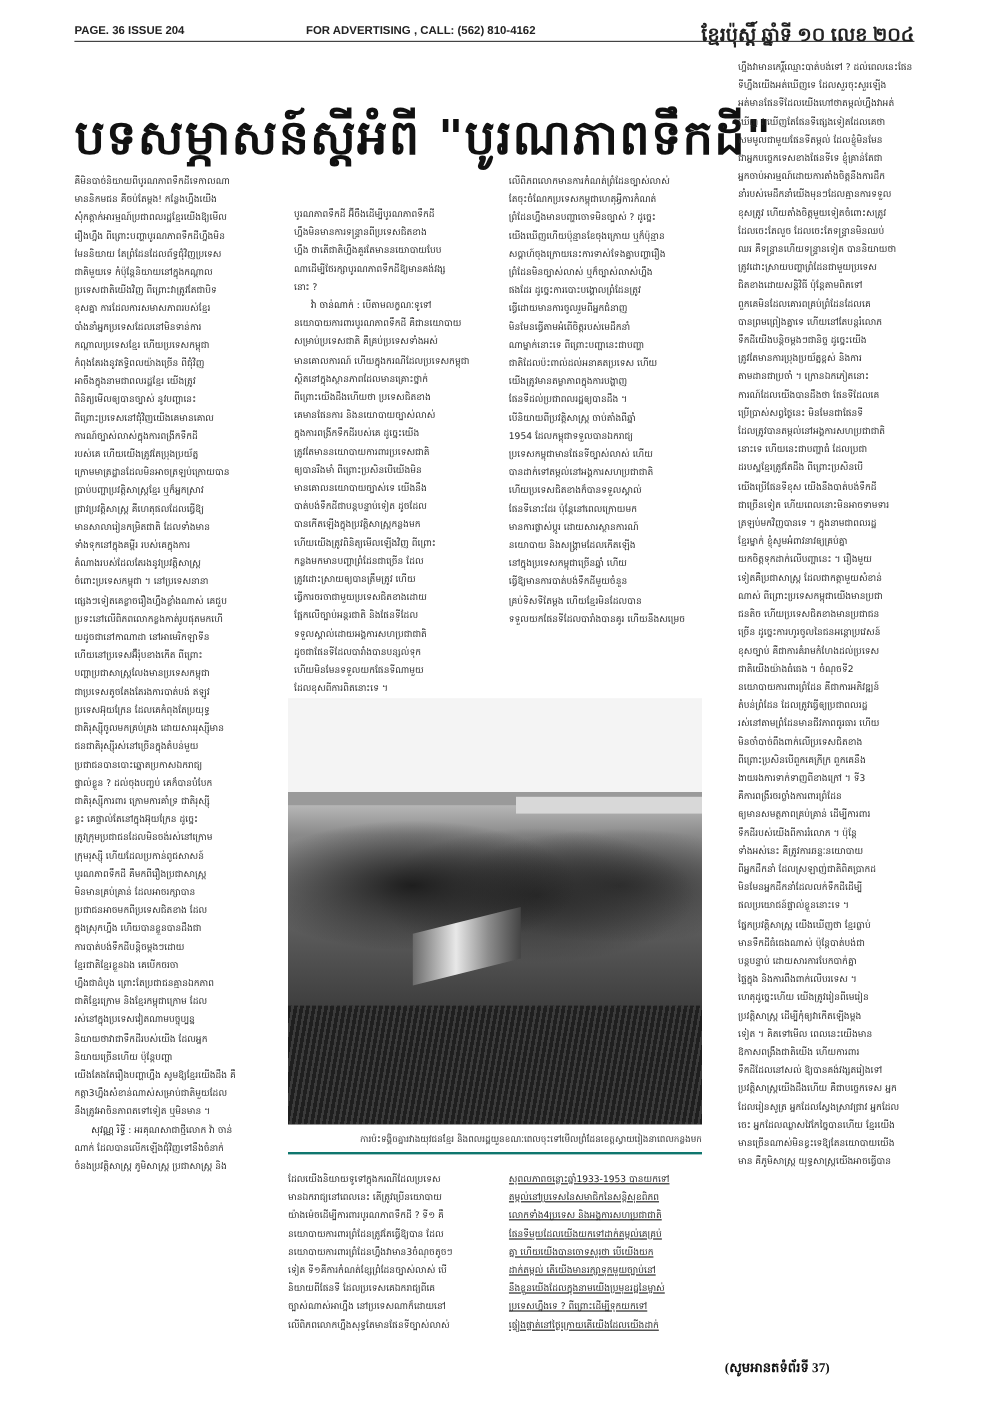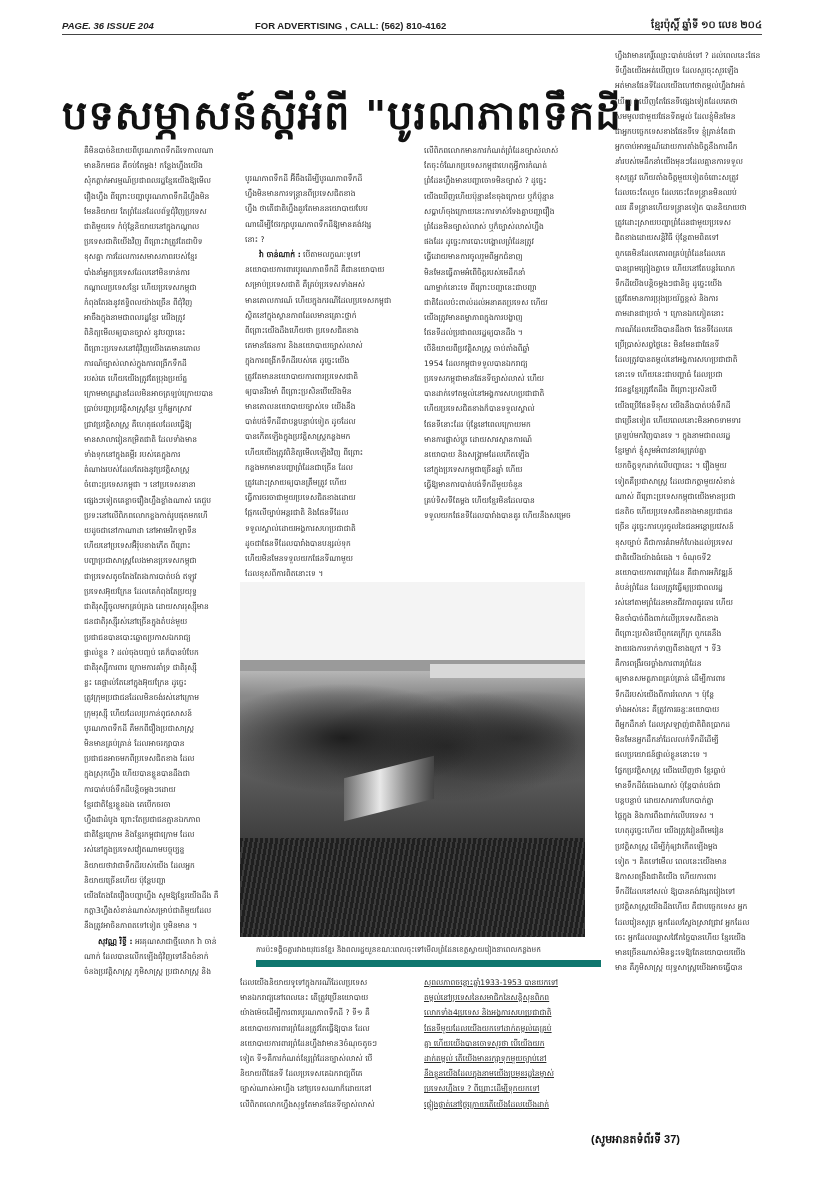--- a/index.html
+++ b/index.html
@@ -1,42 +1,42 @@
 <!DOCTYPE html>
 <html><head>
 <meta charset="utf-8">
 <style>
   html,body{margin:0;padding:0;background:#ffffff;}
   body{width:823px;height:1184px;position:relative;overflow:hidden;font-family:"DejaVu Sans",sans-serif;color:#222;}
   .header{position:absolute;left:62px;top:18px;width:700px;height:16px;border-bottom:1.5px solid #444;font-family:"Liberation Sans",sans-serif;font-size:9.5px;font-weight:bold;color:#222;}
-  .header .left{position:absolute;left:0;top:2px;font-style:italic;}
+  .header .left{position:absolute;left:0;top:2px;}
   .header .mid{position:absolute;left:193px;top:2px;}
-  .header .right{position:absolute;right:0;top:0px;font-size:10px;}
+  .header .right{position:absolute;right:0;top:0px;font-size:16px;}
   .title{position:absolute;left:62px;top:48px;width:520px;height:80px;font-size:40px;font-weight:bold;color:#111;line-height:80px;white-space:nowrap;letter-spacing:1px;font-family:"DejaVu Serif",serif;}
   .col{position:absolute;font-size:7.6px;line-height:15.2px;color:#2a2a2a;text-align:justify;overflow:hidden;}
   .col .line{display:block;white-space:nowrap;overflow:hidden;}
-  .c1{left:62px;top:143px;width:170px;height:1000px;margin-left:22px;}
+  .c1{left:62px;top:143px;width:170px;height:1000px;}
   .c2{left:245px;top:143px;width:170px;height:408px;margin-top:28px;}
   .c3{left:424px;top:143px;width:170px;height:408px;}
   .c4{left:604px;top:48px;width:172px;height:1075px;margin-left:11px;}
   .c2b{left:240px;top:975px;width:170px;height:165px;}
   .c3b{left:424px;top:975px;width:170px;height:165px;text-decoration:underline;}
-  .speaker{font-weight:bold;color:#111;}
+  .speaker{font-weight:normal;color:#111;}
   .photo{position:absolute;left:240px;top:582px;width:345px;height:355px;background:linear-gradient(180deg,#f2f2f2 0%,#e9e9e9 22%,#bdbdbd 24%,#8a8a8a 32%,#5a5a5a 55%,#3a3a3a 75%,#2a2a2a 100%);overflow:hidden;}
   .photo .sky{position:absolute;left:0;top:0;width:100%;height:22%;background:#f4f4f4;}
   .photo .horizon{position:absolute;left:0;top:22%;width:100%;height:3%;background:#9a9a9a;}
   .photo .water{position:absolute;right:0;top:23%;width:45%;height:4%;background:#d8d8d8;}
   .photo .crowd{position:absolute;left:0;top:26%;width:100%;height:45%;background:
       radial-gradient(ellipse at 30% 40%,#1e1e1e 0%,transparent 40%),
       radial-gradient(ellipse at 60% 45%,#2a2a2a 0%,transparent 45%),
       radial-gradient(ellipse at 80% 40%,#303030 0%,transparent 35%);}
   .photo .flag{position:absolute;left:30%;top:52%;width:26%;height:12%;background:linear-gradient(90deg,#6a6a6a 0%,#e8e8e8 40%,#8c8c8c 70%,#444 100%);transform:skewY(-14deg);}
   .photo .grass{position:absolute;left:0;bottom:0;width:100%;height:28%;background:repeating-linear-gradient(100deg,#1f1f1f 0 3px,#3b3b3b 3px 5px);}
-  .caption{position:absolute;left:256px;top:940px;width:345px;height:20px;font-size:7.4px;line-height:20px;color:#333;border-bottom:7px solid #0f766e;white-space:nowrap;overflow:hidden;}
-  .continue{position:absolute;left:591px;top:1132px;font-size:11px;font-weight:bold;color:#111;font-family:Liberation Sans, sans-serif;text-align:center;}
+  .caption{position:absolute;left:240px;top:940px;width:345px;height:20px;font-size:7.4px;line-height:20px;color:#333;border-bottom:2px solid #0f766e;white-space:nowrap;overflow:hidden;text-align:right;}
+  .continue{position:absolute;left:604px;top:1132px;font-size:11px;font-weight:bold;color:#111;font-family:Liberation Serif, serif;text-align:center;}
 </style>
 </head>
 <body>
 
 <div class="header">
   <span class="left">PAGE. 36  ISSUE 204</span>
   <span class="mid">FOR ADVERTISING ,  CALL: (562) 810-4162</span>
   <span class="right">ខ្មែរប៉ុស្ដិ៍ ឆ្នាំទី ១០ លេខ ២០៤</span>
 </div>
 
@@ -171,21 +171,21 @@
     <span class="line">ជិតខាងដោយសន្ដិវិធី ប៉ុន្ដែតាមពិតទៅ</span>
     <span class="line">ពួកគេមិនដែលគោរពគ្រប់ព្រំដែនដែលគេ</span>
     <span class="line">បានព្រមព្រៀងគ្នាទេ ហើយនៅតែបន្ដរំលោភ</span>
     <span class="line">ទឹកដីយើងបន្ដិចម្ដងៗជានិច្ច ដូច្នេះយើង</span>
     <span class="line">ត្រូវតែមានការប្រុងប្រយ័ត្នខ្ពស់ និងការ</span>
     <span class="line">តាមដានជាប្រចាំ ។ ក្រោនឯកភៀតនោះ</span>
     <span class="line">ការណ៍ដែលយើងបានដឹងថា ផែនទីដែលគេ</span>
     <span class="line">ប្រើប្រាស់សព្វថ្ងៃនេះ មិនមែនជាផែនទី</span>
     <span class="line">ដែលត្រូវបានតម្កល់នៅអង្គការសហប្រជាជាតិ</span>
     <span class="line">នោះទេ ហើយនេះជាបញ្ហាធំ ដែលប្រជា</span>
-    <span class="line">វជនខ្ឋខ្មែរត្រូវតែដឹង ពីព្រោះប្រសិនបើ</span>
+    <span class="line">ដរបស្ឋខ្មែរត្រូវតែដឹង ពីព្រោះប្រសិនបើ</span>
     <span class="line">យើងប្រើផែនទីខុស យើងនឹងបាត់បង់ទឹកដី</span>
     <span class="line">ជាច្រើនទៀត ហើយពេលនោះមិនអាចទាមទារ</span>
     <span class="line">ត្រឡប់មកវិញបានទេ ។ ក្នុងនាមជាពលរដ្ឋ</span>
     <span class="line">ខ្មែរម្នាក់ ខ្ញុំសូមអំពាវនាវឲ្យគ្រប់គ្នា</span>
     <span class="line">យកចិត្តទុកដាក់លើបញ្ហានេះ ។ រឿងមួយ</span>
     <span class="line">ទៀតគឺប្រជាសាស្ដ្រ ដែលជាកត្តាមួយសំខាន់</span>
     <span class="line">ណាស់ ពីព្រោះប្រទេសកម្ពុជាយើងមានប្រជា</span>
     <span class="line">ជនតិច ហើយប្រទេសជិតខាងមានប្រជាជន</span>
     <span class="line">ច្រើន ដូច្នេះការហូរចូលនៃជនអន្ដោប្រវេសន៍</span>
     <span class="line">ខុសច្បាប់ គឺជាការគំរាមកំហែងដល់ប្រទេស</span>

